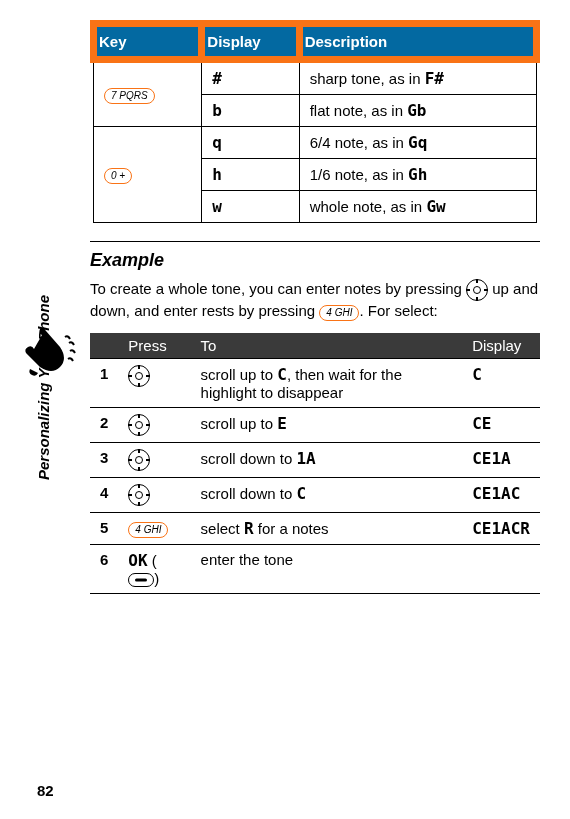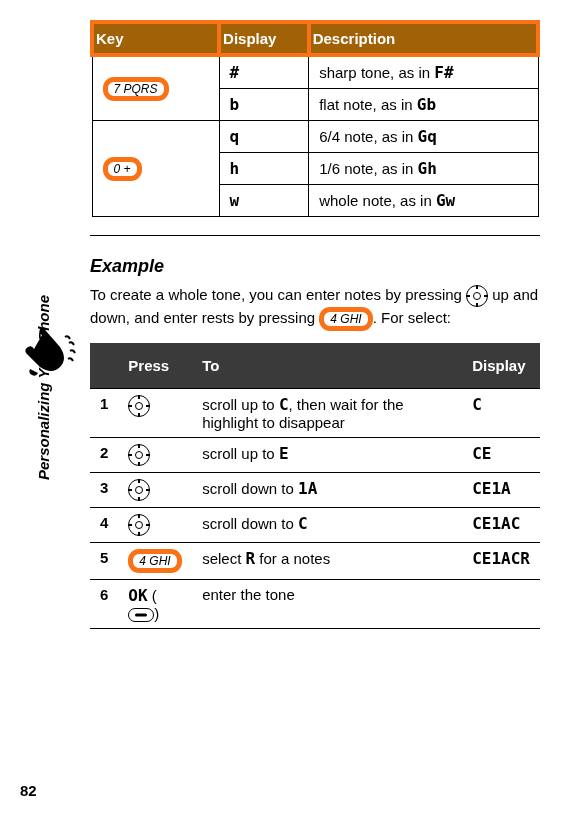--- a/index.html
+++ b/index.html
@@ -1,50 +1,50 @@
 <!DOCTYPE html>
 <html><head>
   <meta charset="utf-8">
   <style>
     * { box-sizing: border-box; margin: 0; padding: 0; }
     body { width: 570px; height: 819px; font-family: Arial, Helvetica, sans-serif; background: #fff; position: relative; padding: 20px 30px 20px 90px; }
     
     .table1 { width: 100%; border-collapse: collapse; margin-bottom: 15px; }
-    .table1 th { background: #a16207; color: #fff; font-weight: bold; text-align: left; padding: 6px 2px; font-size: 15px; border: 4px solid #f97316; }
+    .table1 th { background: #0369a1; color: #fff; font-weight: bold; text-align: left; padding: 6px 2px; font-size: 15px; border: 7px solid #f97316; }
     .table1 td { border: 1px solid #000; padding: 6px 10px; font-size: 15px; vertical-align: middle; }
     .monoc { font-family: monospace; font-weight: bold; font-size: 16px; }
-    .key-icon { display: inline-block; border: 5px solid #f97316; border-radius: 11px; padding: 1px 6px; font-size: 12px; font-style: italic; line-height: 12px; min-width: 28px; text-align: right; }
+    .key-icon { display: inline-block; border: 1px solid #f97316; border-radius: 11px; padding: 1px 6px; font-size: 10px; font-style: italic; line-height: 12px; min-width: 28px; text-align: right; }
     
-    .section-title { font-weight: bold; font-style: italic; font-size: 18px; margin: 18px 0 8px 0; border-top: 1px solid #000; padding-top: 20px; }
+    .section-title { font-weight: bold; font-style: italic; font-size: 18px; margin: 18px 0 8px 0; border-top: 1px solid #000; padding-top: 8px; }
     
     .para { font-size: 15px; line-height: 1.35; margin-bottom: 12px; }
     .inline-key { display: inline-block; vertical-align: middle; }
     
     .table2 { width: 100%; border-collapse: collapse; }
-    .table2 th { background: #3a3a3a; color: #fff; font-weight: bold; text-align: left; padding: 14px 10px; font-size: 15px; border-bottom: 1px solid #000; }
+    .table2 th { background: #3a3a3a; color: #fff; font-weight: normal; text-align: left; padding: 4px 10px; font-size: 15px; border-bottom: 1px solid #000; }
     .table2 td { border-bottom: 1px solid #000; padding: 6px 10px; font-size: 15px; vertical-align: top; }
     .table2 .stepnum { font-weight: bold; width: 18px; }
     
     .nav-circle { display: inline-block; width: 22px; height: 22px; border: 1.5px solid #000; border-radius: 50%; position: relative; vertical-align: middle; }
     .nav-circle::before { content: ""; position: absolute; width: 6px; height: 6px; border: 1px solid #000; border-radius: 50%; top: 50%; left: 50%; transform: translate(-50%,-50%); }
     .nav-circle .tick { position: absolute; width: 2px; height: 4px; background: #000; }
     .nav-circle .t1 { top: -1px; left: 50%; transform: translateX(-50%); }
     .nav-circle .t2 { bottom: -1px; left: 50%; transform: translateX(-50%); }
     .nav-circle .t3 { left: -1px; top: 50%; transform: translateY(-50%); width: 4px; height: 2px; }
     .nav-circle .t4 { right: -1px; top: 50%; transform: translateY(-50%); width: 4px; height: 2px; }
     
     .softkey-icon { display: inline-block; width: 26px; height: 14px; border: 1.5px solid #000; border-radius: 7px; position: relative; vertical-align: middle; }
     .softkey-icon::after { content: ""; position: absolute; width: 12px; height: 3px; background: #000; top: 50%; left: 50%; transform: translate(-50%,-50%); border-radius: 2px; }
     
     .side-label { position: absolute; left: 35px; top: 480px; transform: rotate(-90deg); transform-origin: left top; font-weight: bold; font-style: italic; font-size: 15px; white-space: nowrap; }
     
     .bell-icon { position: absolute; left: 20px; top: 325px; width: 60px; height: 60px; }
     .bell-icon svg { width: 100%; height: 100%; }
     
-    .page-num { position: absolute; bottom: 20px; left: 20px; font-weight: bold; font-size: 15px; }
+    .page-num { position: absolute; bottom: 20px; left: 37px; font-weight: bold; font-size: 15px; }
   </style>
 </head>
 <body>
 
 <table class="table1">
   <thead>
     <tr>
       <th>Key</th>
       <th>Display</th>
       <th>Description</th>

